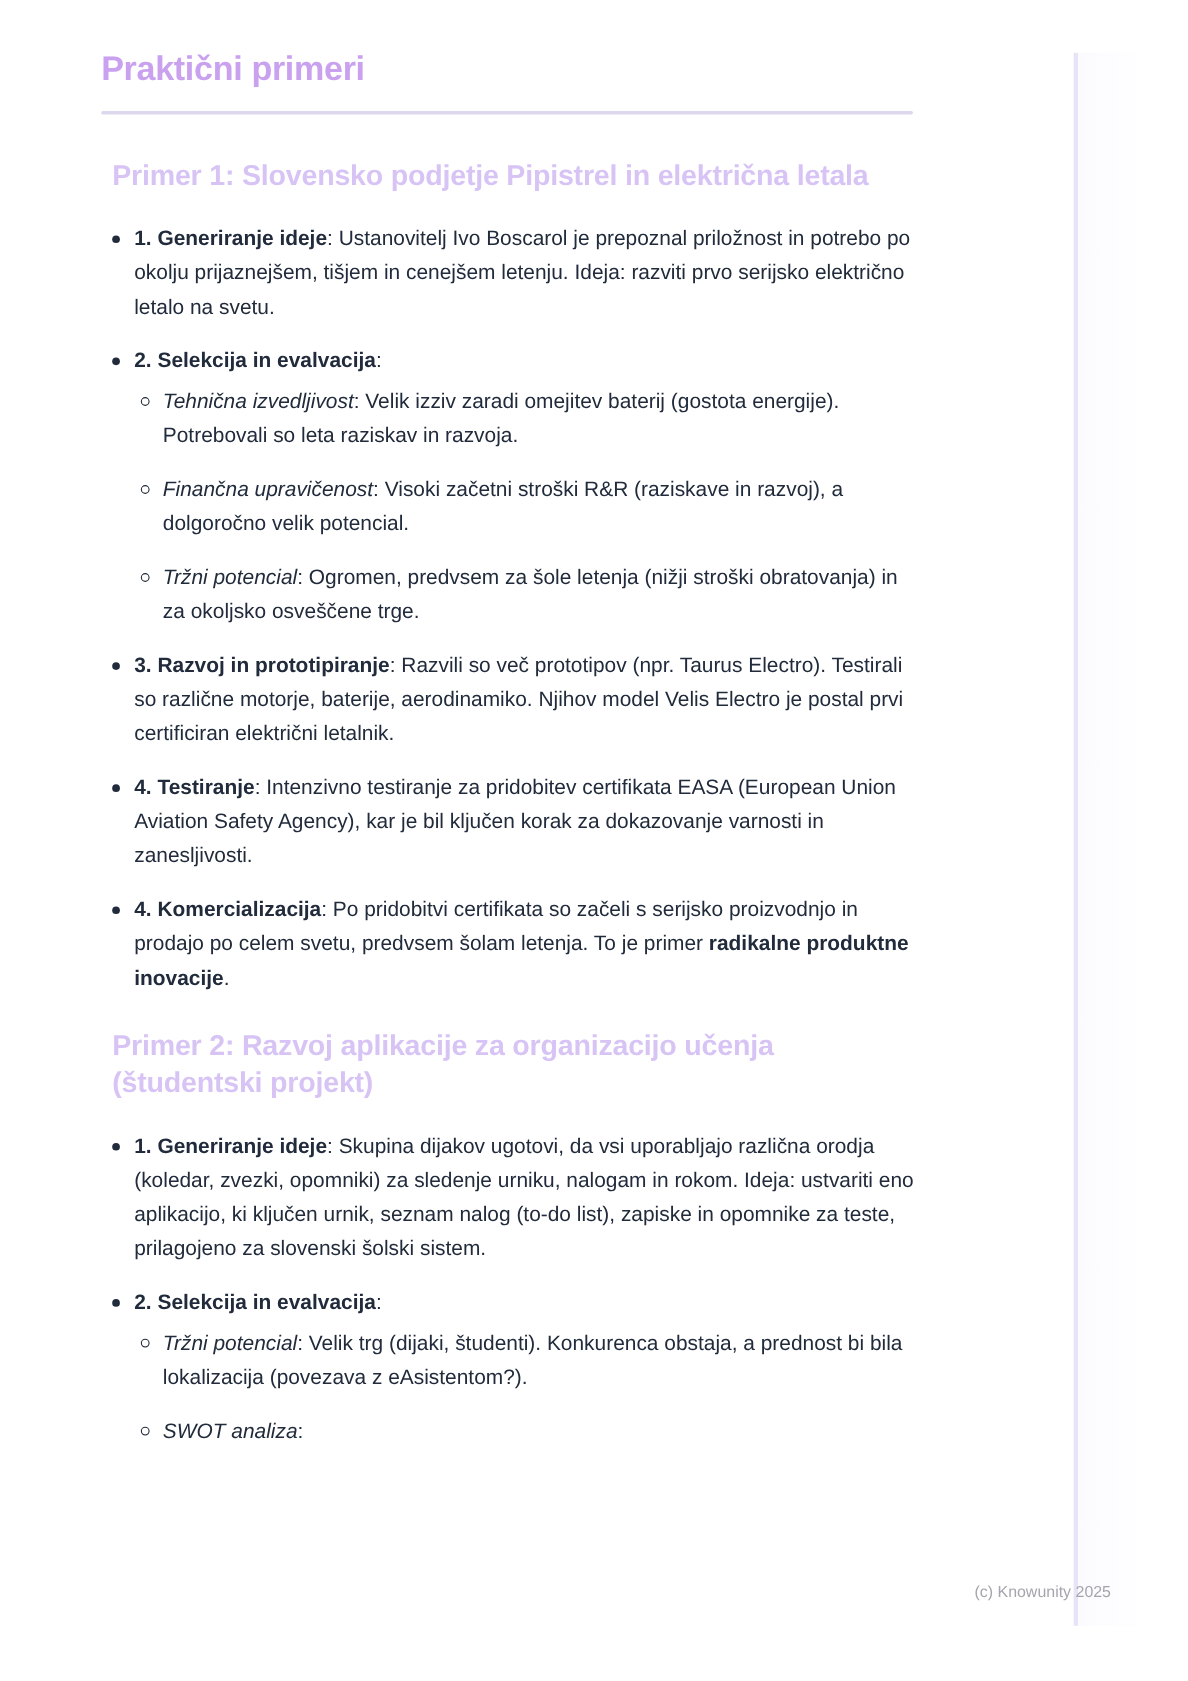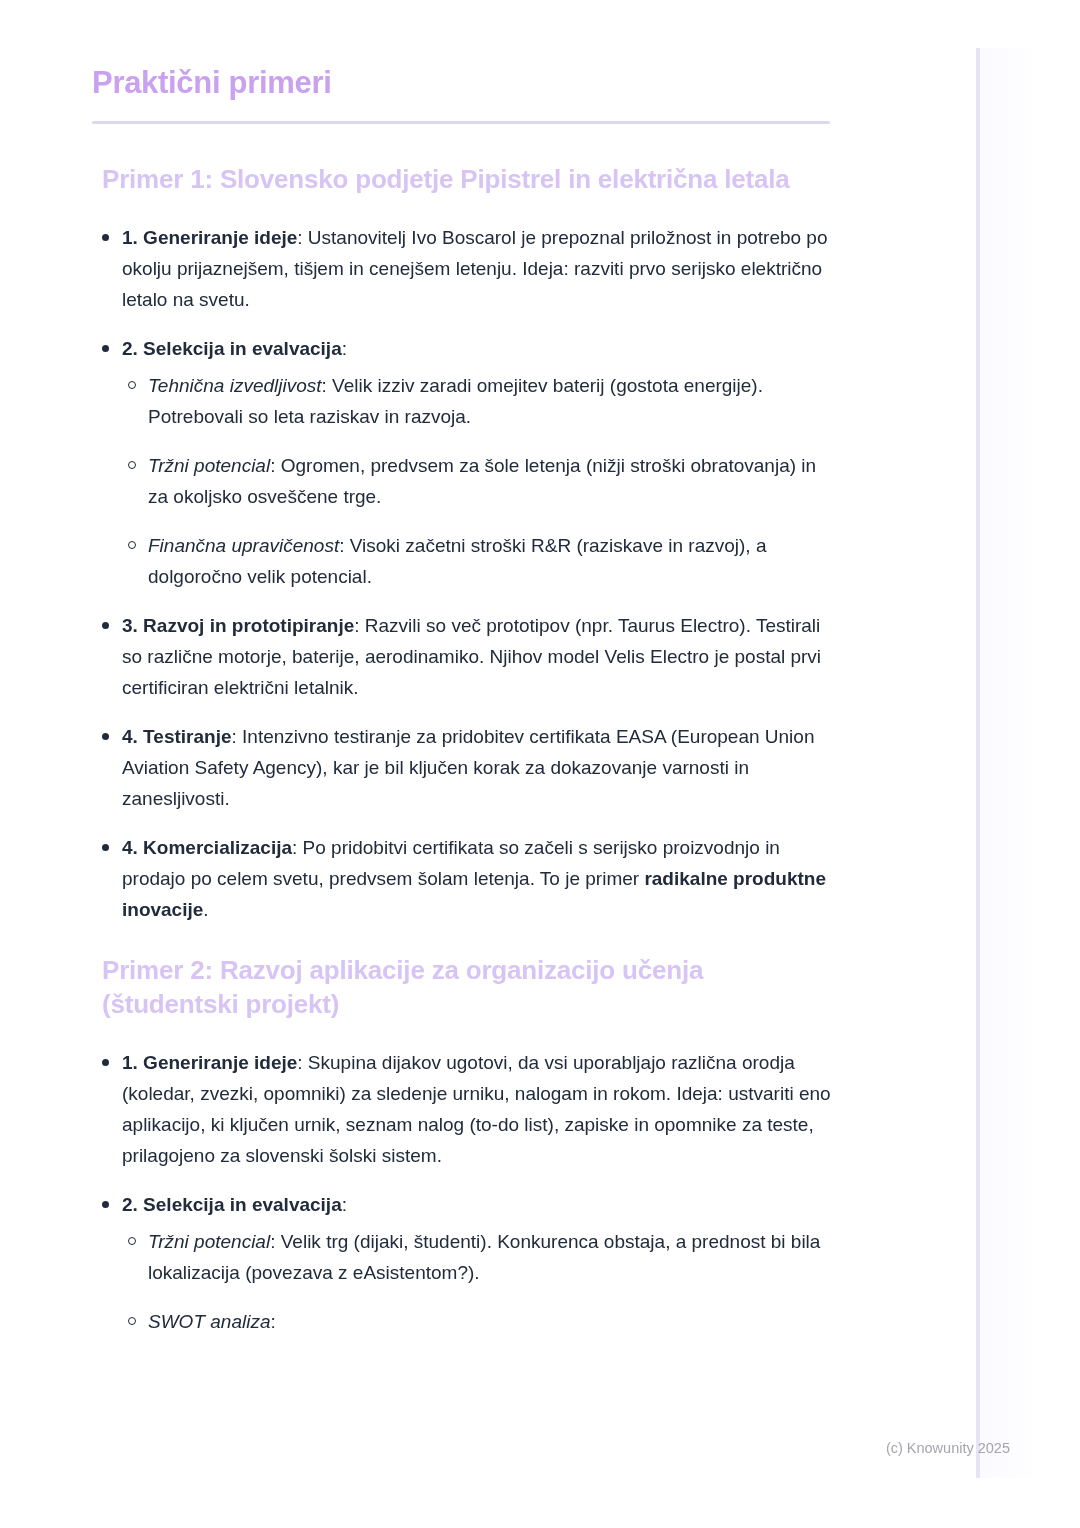--- a/index.html
+++ b/index.html
@@ -10,21 +10,21 @@
     --footer:#a5a5ad;
     --stripline:#e9e3f7;
     --stripfill:#fbfafe;
   }
   html,body{margin:0;padding:0;}
   body{
     width:1080px;height:1528px;position:relative;background:#ffffff;
     font-family:"Liberation Sans", sans-serif;color:var(--body);
     overflow:hidden;
   }
-  .content{position:absolute;left:92px;top:64px;width:742px;}
+  .content{position:absolute;left:92px;top:44px;width:742px;}
   .page-title{
     font-size:31px;font-weight:700;color:var(--title);
     margin:0;line-height:38px;letter-spacing:-0.3px;
   }
   .divider{height:3px;background:var(--rule);border:none;margin:19px 0 0 0;width:738px;border-radius:2px;}
   .section-heading{
     font-size:26px;font-weight:700;color:var(--heading);
     line-height:34px;margin:28px 0 26px 10px;letter-spacing:-0.2px;
   }
   .section-heading.first{margin-top:38px;}
@@ -66,22 +66,22 @@
 
   <h2 class="section-heading first">Primer 1: Slovensko podjetje Pipistrel in električna letala</h2>
 
   <ul class="blist">
     <li class="l1"><span class="b">1. Generiranje ideje</span><span>: Ustanovitelj Ivo Boscarol je prepoznal priložnost in potrebo po okolju prijaznejšem, tišjem in cenejšem letenju. Ideja: razviti prvo serijsko električno letalo na svetu.</span></li>
 
     <li class="l1">
       <span class="b">2. Selekcija in evalvacija</span><span>:</span>
       <ul class="sub">
         <li class="l2"><span class="i">Tehnična izvedljivost</span><span>: Velik izziv zaradi omejitev baterij (gostota energije). Potrebovali so leta raziskav in razvoja.</span></li>
+        <li class="l2"><span class="i">Finančna upravičenost</span><span>: Visoki začetni stroški R&amp;R (raziskave in razvoj), a dolgoročno velik potencial.</span></li>
         <li class="l2"><span class="i">Tržni potencial</span><span>: Ogromen, predvsem za šole letenja (nižji stroški obratovanja) in za okoljsko osveščene trge.</span></li>
-        <li class="l2"><span class="i">Finančna upravičenost</span><span>: Visoki začetni stroški R&amp;R (raziskave in razvoj), a dolgoročno velik potencial.</span></li>
       </ul>
     </li>
 
     <li class="l1"><span class="b">3. Razvoj in prototipiranje</span><span>: Razvili so več prototipov (npr. Taurus Electro). Testirali so različne motorje, baterije, aerodinamiko. Njihov model Velis Electro je postal prvi certificiran električni letalnik.</span></li>
 
     <li class="l1"><span class="b">4. Testiranje</span><span>: Intenzivno testiranje za pridobitev certifikata EASA (European Union Aviation Safety Agency), kar je bil ključen korak za dokazovanje varnosti in zanesljivosti.</span></li>
 
     <li class="l1"><span class="b">4. Komercializacija</span><span>: Po pridobitvi certifikata so začeli s serijsko proizvodnjo in prodajo po celem svetu, predvsem šolam letenja. To je primer </span><span class="b">radikalne produktne inovacije</span><span>.</span></li>
   </ul>
 

